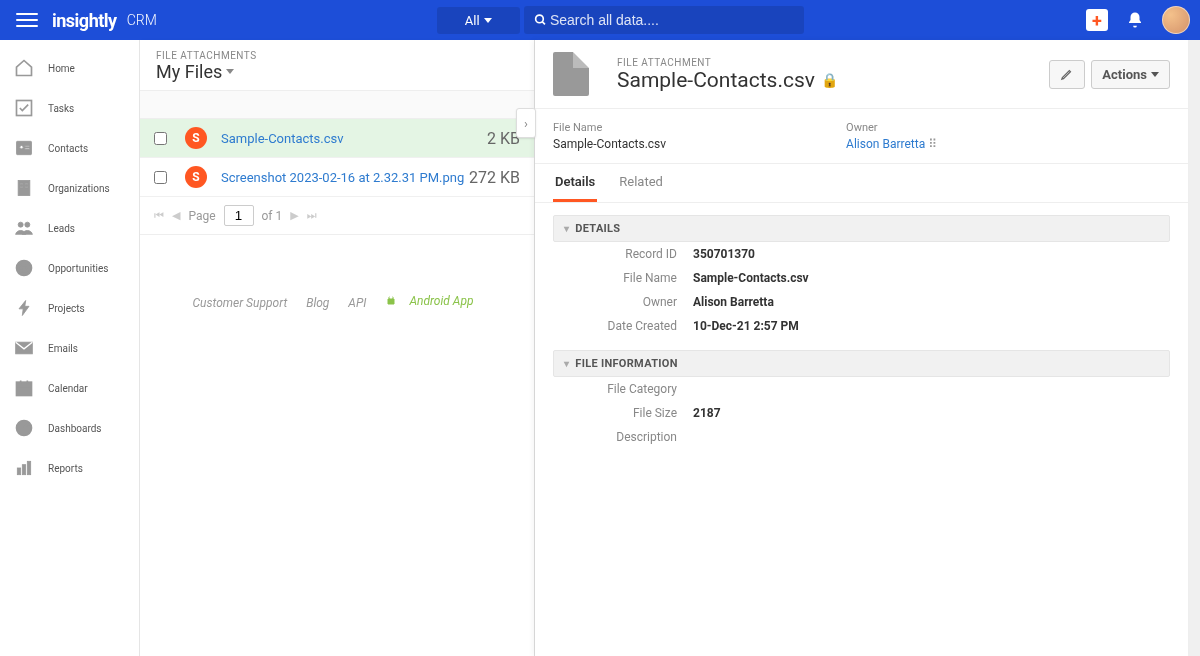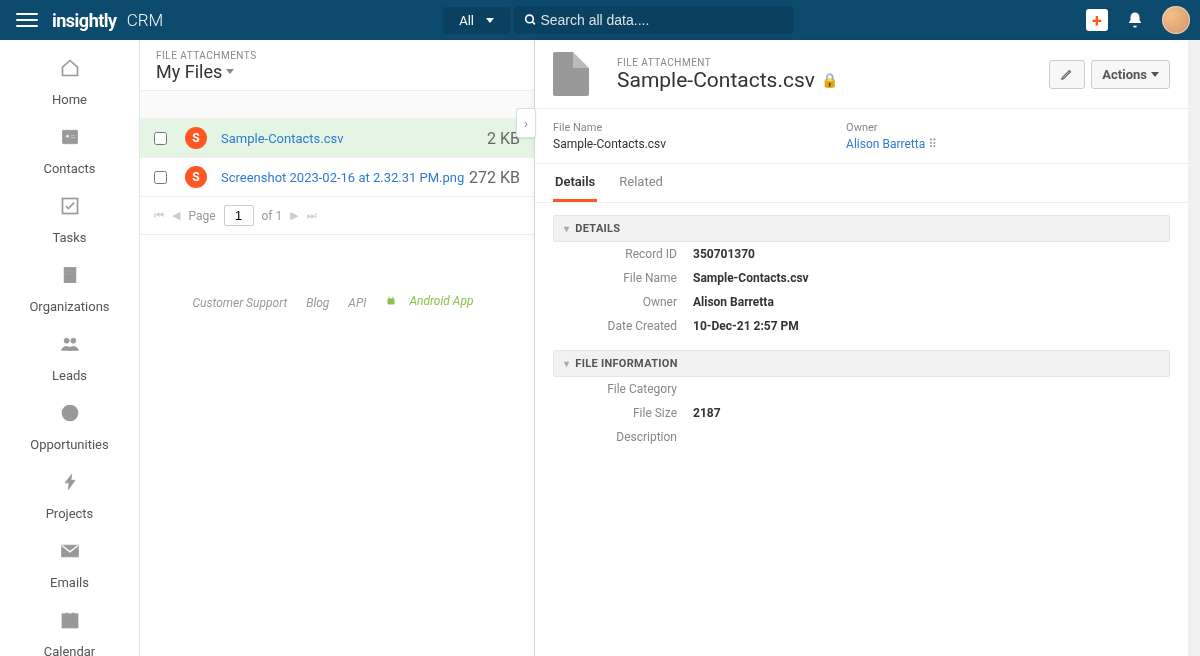--- a/index.html
+++ b/index.html
@@ -1,37 +1,37 @@
 <!DOCTYPE html>
 <html><head>
 <meta charset="utf-8">
 <style>
 * { box-sizing: border-box; margin: 0; padding: 0; }
 body { font-family: -apple-system, BlinkMacSystemFont, "Segoe UI", Roboto, sans-serif; font-size: 13px; color: #333; background: #f5f5f5; overflow: hidden; width: 1200px; height: 656px; }
 a { color: #2e7bcf; text-decoration: none; }
 
 
-.topbar { background: #0c4a6e; height: 40px; display: flex; align-items: center; padding: 0 10px; color: #fff; }
+.topbar { background: #1d4ed8; height: 40px; display: flex; align-items: center; padding: 0 10px; color: #fff; }
 .hamburger { width: 22px; height: 22px; display: flex; flex-direction: column; justify-content: center; gap: 4px; cursor: pointer; margin-right: 14px; margin-left:6px; }
 .hamburger span { height: 2px; background: #fff; border-radius:1px;}
 .brand { font-weight: 700; font-size: 18px; letter-spacing: -0.5px; }
-.appname { font-size: 17px; font-weight: 300; margin-left: 10px; opacity: 0.95; }
+.appname { font-size: 14px; font-weight: 300; margin-left: 10px; opacity: 0.95; }
 .search-wrap { display:flex; align-items:center; margin-left: 280px; }
-.all-filter { background: rgba(0,0,0,0.12); color:#fff; padding: 6px 16px; border-radius:3px; font-size:13px; display:flex; align-items:center; gap:12px; cursor:pointer;}
+.all-filter { background: rgba(0,0,0,0.12); color:#fff; padding: 6px 28px; border-radius:3px; font-size:13px; display:flex; align-items:center; gap:4px; cursor:pointer;}
 .search-box { background: rgba(0,0,0,0.12); margin-left:4px; border-radius:3px; padding: 6px 10px; display:flex; align-items:center; width:280px; color:#fff;}
 .search-box input { background:transparent; border:none; color:#fff; font-size:14px; width:100%; outline:none;}
 .search-box input::placeholder { color: rgba(255,255,255,0.85); }
 .top-right { margin-left:auto; display:flex; align-items:center; gap:18px; }
 .plus-btn { width:22px; height:22px; background:#fff; border-radius:3px; color:#ff5722; display:flex; align-items:center; justify-content:center; font-weight:bold; cursor:pointer; font-size:18px;}
 .bell-icon { width:18px; height:18px; fill:#fff; cursor:pointer;}
 .avatar { width:28px; height:28px; border-radius:50%; background: radial-gradient(circle at 30% 30%, #f4c18b, #d4936b); border:1px solid rgba(255,255,255,0.5); cursor:pointer;}
 
 
 .sidebar { position:absolute; top:40px; left:0; width:140px; bottom:0; background:#fff; border-right:1px solid #e5e5e5; padding-top:8px;}
-.nav-item { display:flex; align-items:center; padding: 10px 14px; color:#555; cursor:pointer; font-size:13px; gap:14px;flex-direction:column;}
+.nav-item { display:flex; align-items:center; padding: 10px 14px; color:#555; cursor:pointer; font-size:10px; gap:14px;}
 .nav-icon { width:20px; height:20px; fill:#999; flex-shrink:0; stroke:#999;}
 
 
 .main { position:absolute; top:40px; left:140px; right:0; bottom:0; background:#f0f0f0;}
 .list-panel { position:absolute; left:0; top:0; width:395px; bottom:0; background:#fff; border-right:1px solid #ddd; box-shadow: 2px 0 4px rgba(0,0,0,0.03);}
 .list-header { padding: 10px 16px 8px; border-bottom:1px solid #eee;}
 .list-eyebrow { font-size:10px; color:#888; letter-spacing:0.5px; text-transform:uppercase;}
 .list-title { font-size:18px; color:#333; font-weight:400; display:flex; align-items:center; gap:4px; cursor:pointer;}
 .list-subhead { height:28px; border-bottom:1px solid #eee; background:#fafafa;}
 .file-row { display:flex; align-items:center; padding:8px 14px; border-bottom:1px solid #f0f0f0; font-size:13px;}
@@ -106,34 +106,34 @@
 </div>
 
 <div class="sidebar">
   <div class="nav-item">
       <svg class="nav-icon" viewBox="0 0 24 24">
         <path d="M3 11l9-8 9 8v10H3z" fill="none" stroke-width="2"></path>
       </svg>
       <span>Home</span>
     </div>
   <div class="nav-item">
+      <svg class="nav-icon" viewBox="0 0 24 24">
+        <rect x="3" y="3" width="18" height="18" fill="none" stroke-width="2"></rect>
+        <path d="M7 12l3 3 7-7" fill="none" stroke-width="2"></path>
+      </svg>
+      <span>Tasks</span>
+    </div>
+  <div class="nav-item">
       <svg class="nav-icon" viewBox="0 0 24 24" fill="#999">
         <rect x="3" y="4" width="18" height="16" rx="1"></rect>
         <circle cx="9" cy="11" r="2" fill="#fff"></circle>
         <rect x="13" y="9" width="6" height="1.5" fill="#fff"></rect>
         <rect x="13" y="12" width="6" height="1.5" fill="#fff"></rect>
       </svg>
       <span>Contacts</span>
-    </div>
-  <div class="nav-item">
-      <svg class="nav-icon" viewBox="0 0 24 24">
-        <rect x="3" y="3" width="18" height="18" fill="none" stroke-width="2"></rect>
-        <path d="M7 12l3 3 7-7" fill="none" stroke-width="2"></path>
-      </svg>
-      <span>Tasks</span>
     </div>
   <div class="nav-item">
       <svg class="nav-icon" viewBox="0 0 24 24" fill="#999">
         <rect x="5" y="3" width="14" height="18"></rect>
         <rect x="8" y="6" width="2" height="2" fill="#fff"></rect>
         <rect x="14" y="6" width="2" height="2" fill="#fff"></rect>
         <rect x="8" y="10" width="2" height="2" fill="#fff"></rect>
         <rect x="14" y="10" width="2" height="2" fill="#fff"></rect>
       </svg>
       <span>Organizations</span>

